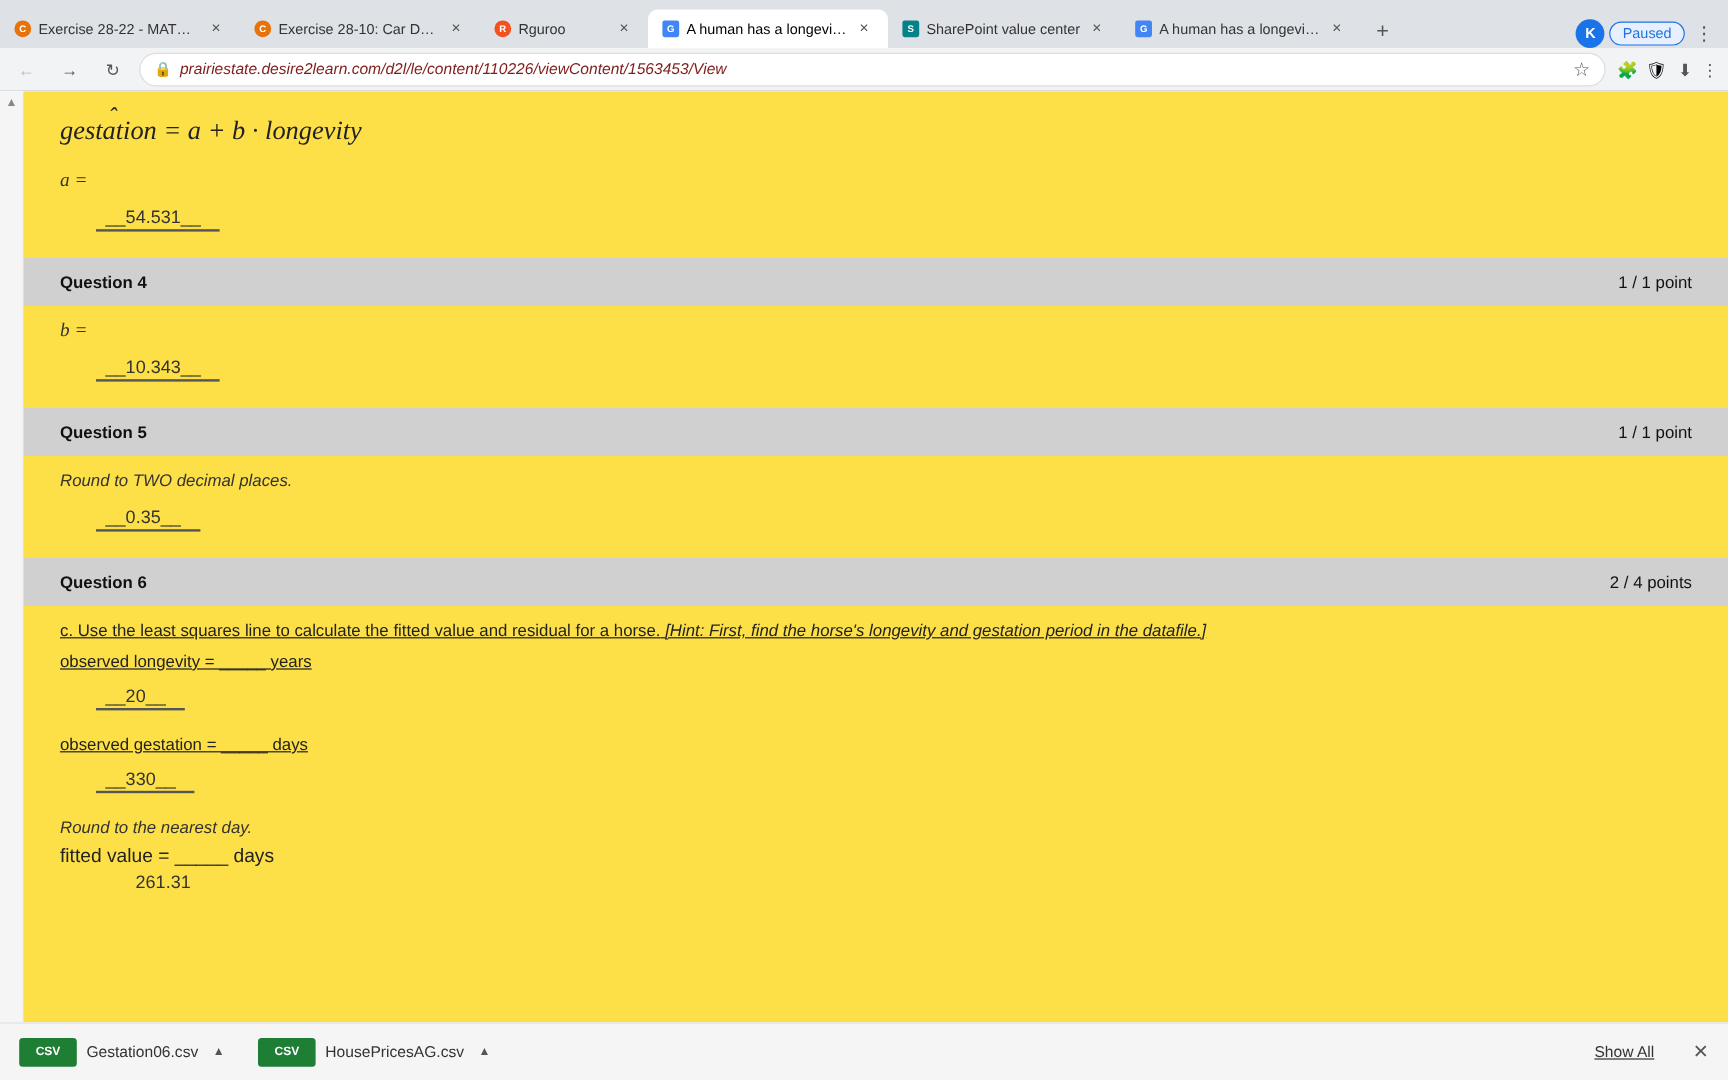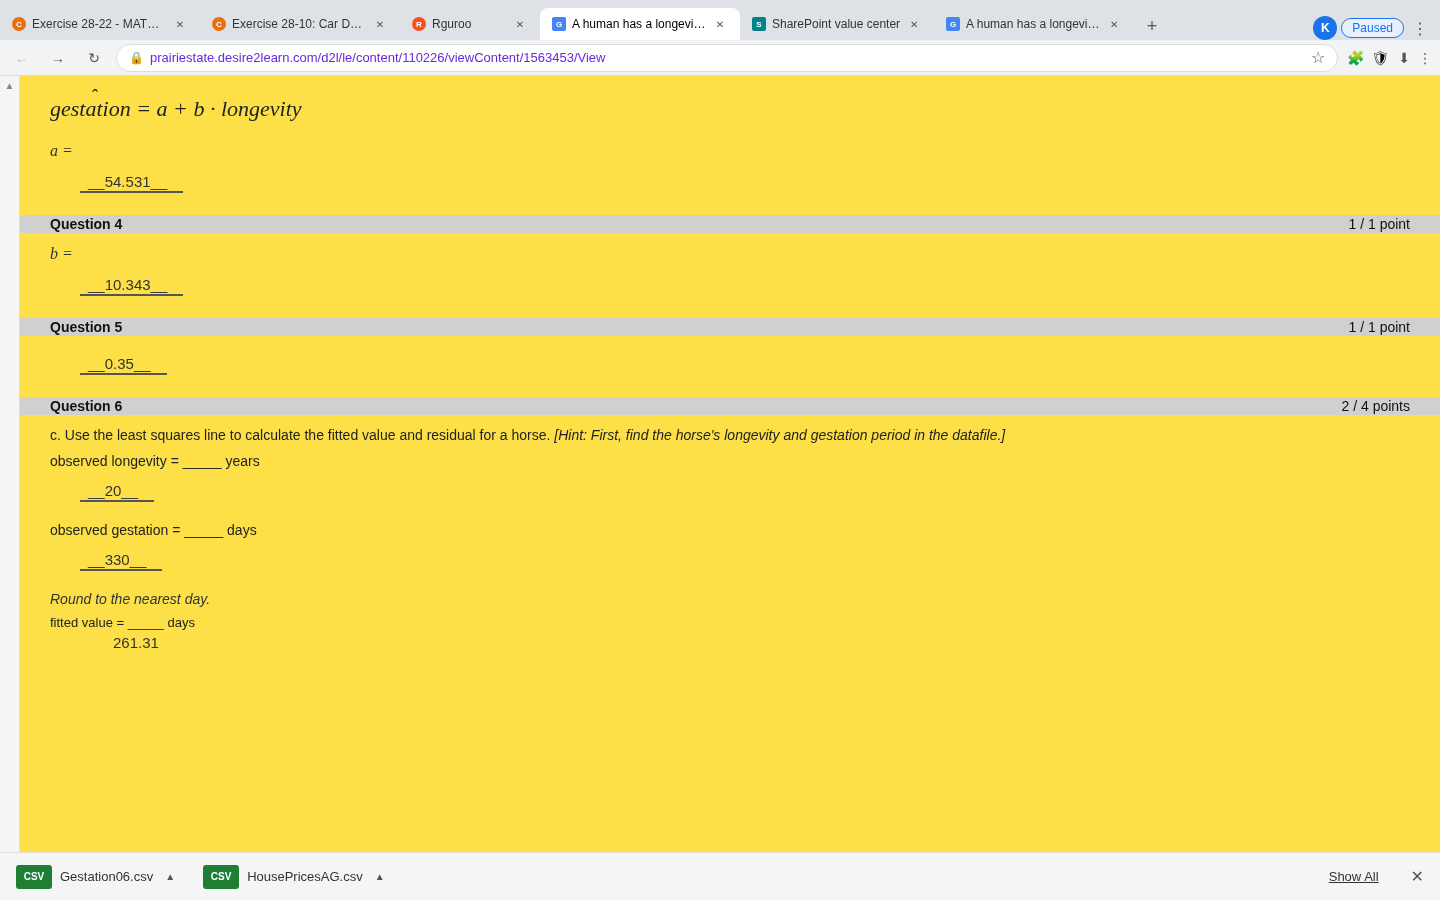--- a/index.html
+++ b/index.html
@@ -81,21 +81,21 @@
     .nav-btn {
       width: 28px; height: 28px; border-radius: 50%; display: flex; align-items: center; justify-content: center;
       font-size: 14px; color: #555; cursor: pointer;
     }
     .nav-btn.disabled { color: #bbb; cursor: default; }
     .url-bar {
       flex: 1; background: #fff; border-radius: 16px; padding: 4px 12px;
       font-size: 13px; color: #202124; border: 1px solid #ddd; height: 28px;
       display: flex; align-items: center; gap: 6px;
     }
-    .url-text { color: #6d28d9; font-size: 13px; }
+    .url-text { color: #7f1d1d; font-size: 13px; font-style: italic; }
     .url-icons { margin-left: auto; display: flex; gap: 6px; }
     .url-icon { font-size: 14px; color: #555; cursor: pointer; }
     .bookmark-star { font-size: 16px; color: #555; }
 
     
     .ext-area { display: flex; align-items: center; gap: 4px; }
     .ext-icon { width: 20px; height: 20px; display: flex; align-items: center; justify-content: center; font-size: 14px; }
 
     
     .page-content {
@@ -138,21 +138,21 @@
       font-style: italic;
       font-size: 16px;
       color: #333;
       margin: 10px 0 6px 0;
       font-family: 'Times New Roman', serif;
     }
 
     
     .question-header {
       background: #d0d0d0;
-      padding: 1px 16px;
+      padding: 12px 16px;
       display: flex;
       justify-content: space-between;
       align-items: center;
       margin: 0 -30px;
       padding-left: 30px;
       padding-right: 30px;
     }
     .question-title {
       font-weight: bold;
       font-size: 14px;
@@ -173,20 +173,21 @@
       color: #333;
       margin: 10px 0 8px 0;
       max-width: 700px;
     }
 
     
     .q-text {
       font-size: 14px;
       color: #222;
       margin: 10px 0 6px 0;
+      text-decoration: underline;
     }
 
     
     .r-squared {
       font-style: italic;
       font-size: 17px;
       font-family: 'Times New Roman', serif;
     }
     sup { font-size: 11px; }
 
@@ -202,21 +203,21 @@
     }
     .download-item {
       display: flex;
       align-items: center;
       gap: 8px;
       font-size: 13px;
       color: #333;
       cursor: pointer;
     }
     .download-icon {
-      width: 36px; height: 24px; background: #1e7e34; border-radius: 3px;
+      width: 48px; height: 24px; background: #1e7e34; border-radius: 3px;
       display: flex; align-items: center; justify-content: center; color: #fff; font-size: 10px; font-weight: bold;
     }
     .download-chevron {
       font-size: 10px; color: #555; cursor: pointer; padding: 2px 4px;
     }
     .show-all-btn {
       margin-left: auto;
       font-size: 13px;
       color: #333;
       cursor: pointer;
@@ -232,21 +233,21 @@
     .answer-underline {
       border-bottom: 2px solid #555;
       display: inline-block;
       padding: 1px 16px 1px 8px;
       font-size: 15px;
       color: #333;
       margin: 6px 0 10px 30px;
     }
 
     .fitted-value-text {
-      font-size: 13px;
+      font-size: 16px;
       color: #222;
       margin: 8px 0 4px 0;
     }
 
     .fitted-answer {
       font-size: 15px;
       color: #333;
       margin-left: 63px;
       margin-top: 4px;
     }
@@ -353,20 +354,21 @@
         <div class="label-row">b =</div>
         <div class="answer-underline">__10.343__</div>
       </div>
 
       <div class="question-header">
         <span class="question-title">Question 5</span>
         <span class="question-points">1 / 1 point</span>
       </div>
 
       <div class="section">
+        <div class="instruction">Round to TWO decimal places.</div>
         <div class="answer-underline">__0.35__</div>
       </div>
 
       <div class="question-header">
         <span class="question-title">Question 6</span>
         <span class="question-points">2 / 4 points</span>
       </div>
 
       <div class="section">
         <div class="q-text">

